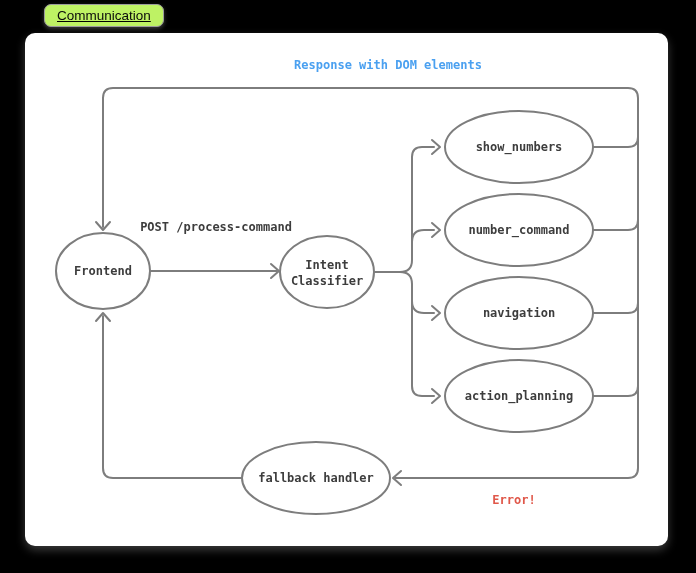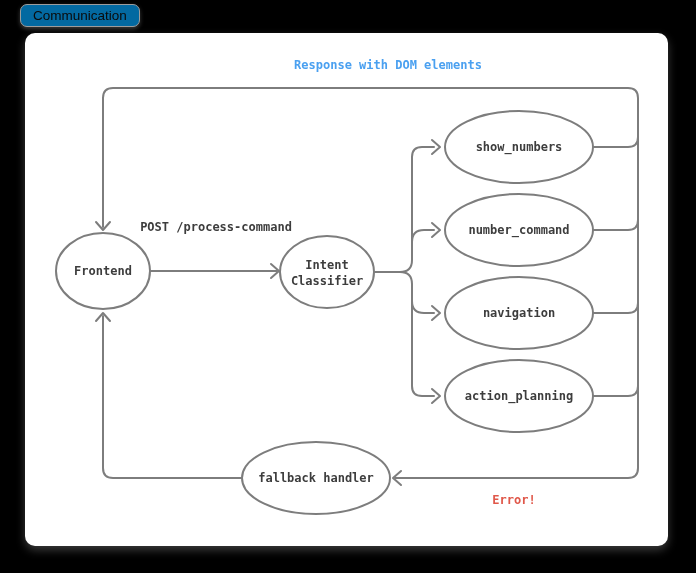--- a/index.html
+++ b/index.html
@@ -2,25 +2,26 @@
 <html><head>
 <meta charset="utf-8">
 <style>
   html,body{margin:0;padding:0;background:#000;}
   .stage{
     position:relative;width:696px;height:573px;background:#000;
     border-radius:8px;overflow:hidden;
     font-family:"Liberation Sans",sans-serif;
   }
   .tab{
-    position:absolute;left:20px;top:4px;height:23px;
-    background:#0369a1;border:1.5px solid #9c9c9c;border-radius:7px;
+    position:absolute;left:44px;top:4px;height:23px;
+    background:#bef264;border:1.5px solid #9c9c9c;border-radius:7px;
     display:flex;align-items:center;padding:0 12px;
     box-shadow:0 2px 4px rgba(120,120,120,.5);
     box-sizing:border-box;
+    text-decoration:underline;
   }
   .tab span{font-size:13.5px;color:#0a0a0a;line-height:1;}
   .canvas{
     position:absolute;left:25px;top:33px;width:643px;height:513px;
     background:#fff;border-radius:10px;
     box-shadow:0 4px 10px rgba(170,170,170,.35);
   }
   .canvas svg{position:absolute;left:0;top:0;}
   .edge{fill:none;stroke:#7d7d7d;stroke-width:2;stroke-linecap:round;stroke-linejoin:round;}
   .node-shape{fill:#ffffff;stroke:#7d7d7d;stroke-width:2;}

